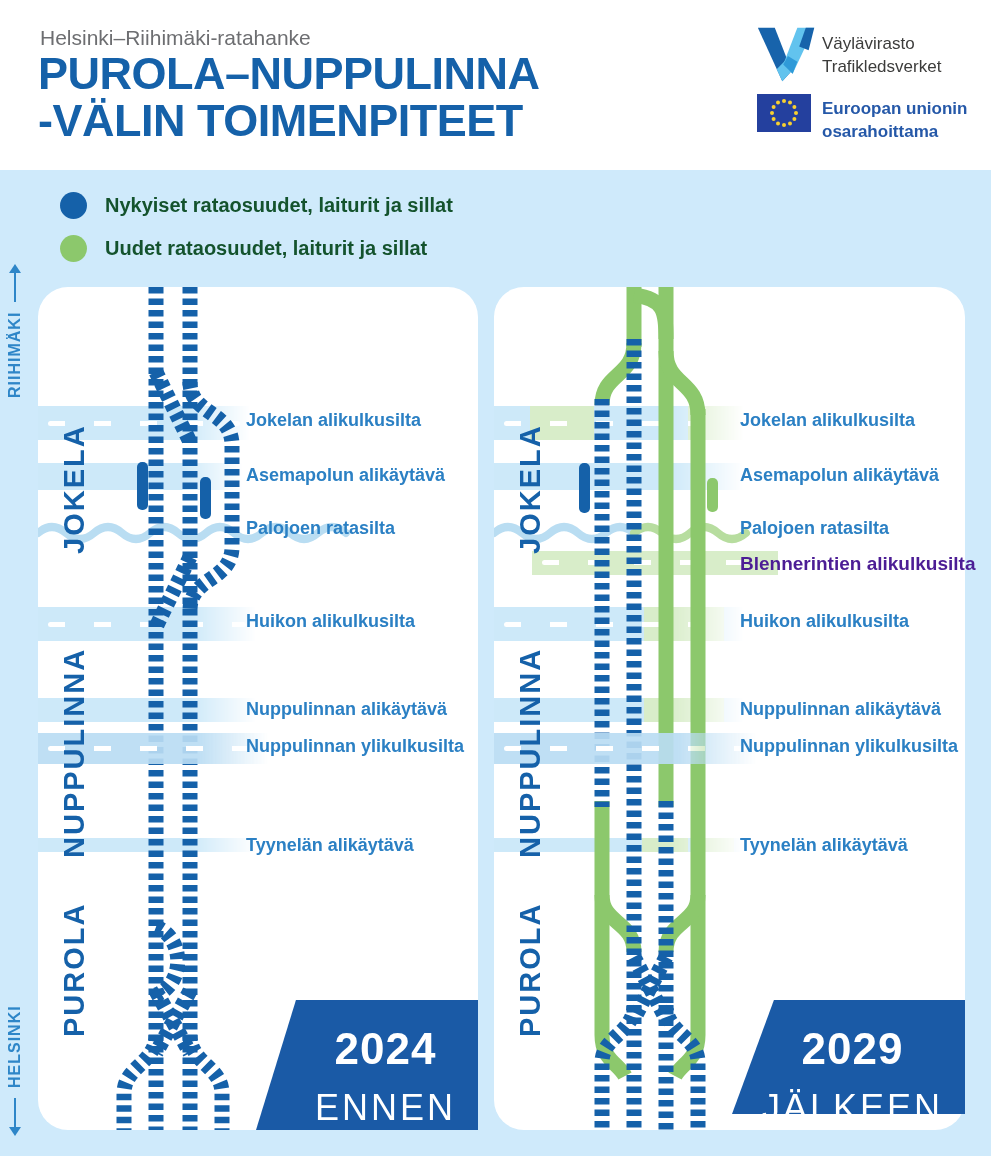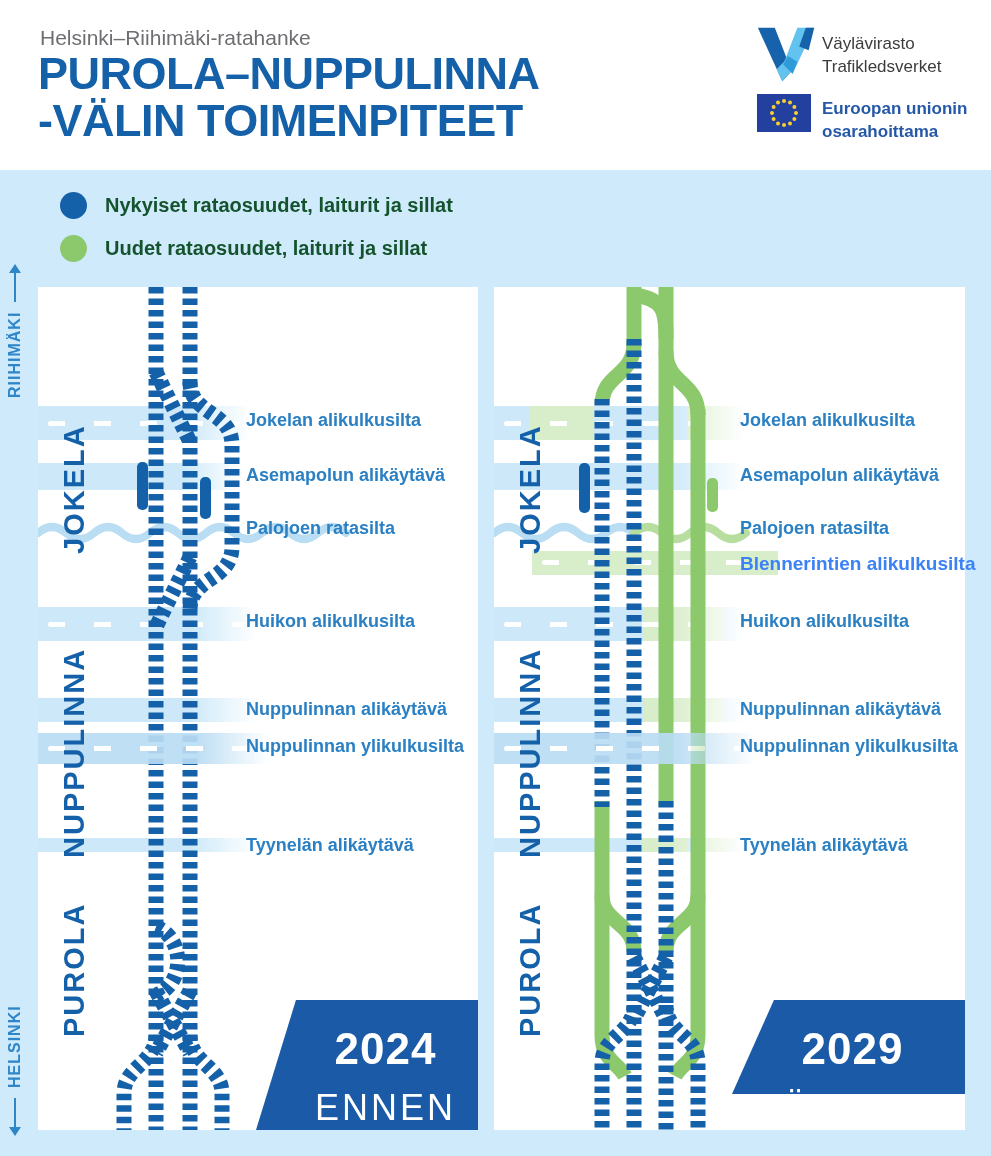--- a/index.html
+++ b/index.html
@@ -28,21 +28,21 @@
   .dir{position:absolute;transform:rotate(-90deg);transform-origin:left top;display:flex;
        align-items:center;gap:10px;white-space:nowrap;font-size:16px;font-weight:700;
        color:#2e86c8;letter-spacing:1px;}
   .dir-line{position:relative;width:30px;height:2px;background:#2e86c8;}
   .dir-line.to-right:after{content:"";position:absolute;right:-8px;top:-5px;border-left:9px solid #2e86c8;
        border-top:6px solid transparent;border-bottom:6px solid transparent;}
   .dir-line.to-left:before{content:"";position:absolute;left:-8px;top:-5px;border-right:9px solid #2e86c8;
        border-top:6px solid transparent;border-bottom:6px solid transparent;}
 
   
-  .panel{position:absolute;top:287px;height:843px;background:#ffffff;}
+  .panel{position:absolute;top:287px;height:843px;background:#ffffff;border-radius:30px;}
   .panel.left{left:38px;width:440px;}
   .panel.right{left:494px;width:471px;}
 
   .band{position:absolute;left:0;background:#cde9f9;}
   .band .seg{position:absolute;top:0;bottom:0;background:#d8edc9;}
   .band.greenband{background:#d8edc9;}
   .fade{-webkit-mask-image:linear-gradient(90deg,#000 70%,transparent 100%);
         mask-image:linear-gradient(90deg,#000 70%,transparent 100%);}
   .road-dash{position:absolute;left:10px;right:10px;height:5px;border-radius:3px;
         background:repeating-linear-gradient(90deg,#ffffff 0 17px,transparent 17px 46px);}
@@ -50,21 +50,21 @@
 
   .rails{position:absolute;left:0;top:0;z-index:2;}
   .tr-b{fill:none;stroke:#1561a9;stroke-width:15;stroke-dasharray:6.5 5;}
   .tr-g{fill:none;stroke:#8cc86c;stroke-width:15;}
   .wave-b{fill:none;stroke:#b9ddf2;stroke-width:8;stroke-linecap:round;}
   .wave-g{fill:none;stroke:#b7dd9f;stroke-width:8;stroke-linecap:round;}
   .plat-b{fill:#1561a9;}
   .plat-g{fill:#8cc86c;}
 
   .bridge-label{position:absolute;z-index:5;font-size:18px;font-weight:700;color:#2b80c4;white-space:nowrap;}
-  .bridge-label.new{color:#3b82f6;font-size:19px;font-weight:800;}
+  .bridge-label.new{color:#4c1d95;font-size:19px;font-weight:800;}
 
   .station{position:absolute;z-index:5;transform:rotate(-90deg);transform-origin:left top;
            font-size:29px;font-weight:800;color:#1561a9;letter-spacing:2px;white-space:nowrap;}
 
   .banner{position:absolute;z-index:6;background:#1a5aa6;
           clip-path:polygon(18% 0,100% 0,100% 100%,0 100%);}
   .banner .txt{position:absolute;right:22px;top:24px;text-align:center;color:#ffffff;}
   .banner .year{font-size:44px;font-weight:800;letter-spacing:1px;}
   .banner .phase{font-size:36px;font-weight:400;letter-spacing:3px;margin-top:13px;}
 </style>
@@ -248,20 +248,20 @@
     <span class="bridge-label new" style="left:246px;top:266px;">Blennerintien alikulkusilta</span>
     <span class="bridge-label" style="left:246px;top:324px;">Huikon alikulkusilta</span>
     <span class="bridge-label" style="left:246px;top:412px;">Nuppulinnan alikäytävä</span>
     <span class="bridge-label" style="left:246px;top:449px;">Nuppulinnan ylikulkusilta</span>
     <span class="bridge-label" style="left:246px;top:548px;">Tyynelän alikäytävä</span>
 
     <span class="station" style="left:20px;top:267px;">JOKELA</span>
     <span class="station" style="left:20px;top:571px;">NUPPULINNA</span>
     <span class="station" style="left:20px;top:750px;">PUROLA</span>
 
-    <div class="banner" style="left:238px;top:713px;width:233px;height:94px;">
+    <div class="banner" style="left:238px;top:713px;width:233px;height:114px;">
       <div class="txt">
         <div class="year">2029</div>
         <div class="phase">JÄLKEEN</div>
       </div>
     </div>
   </div>
 </div>
 
 </body></html>

